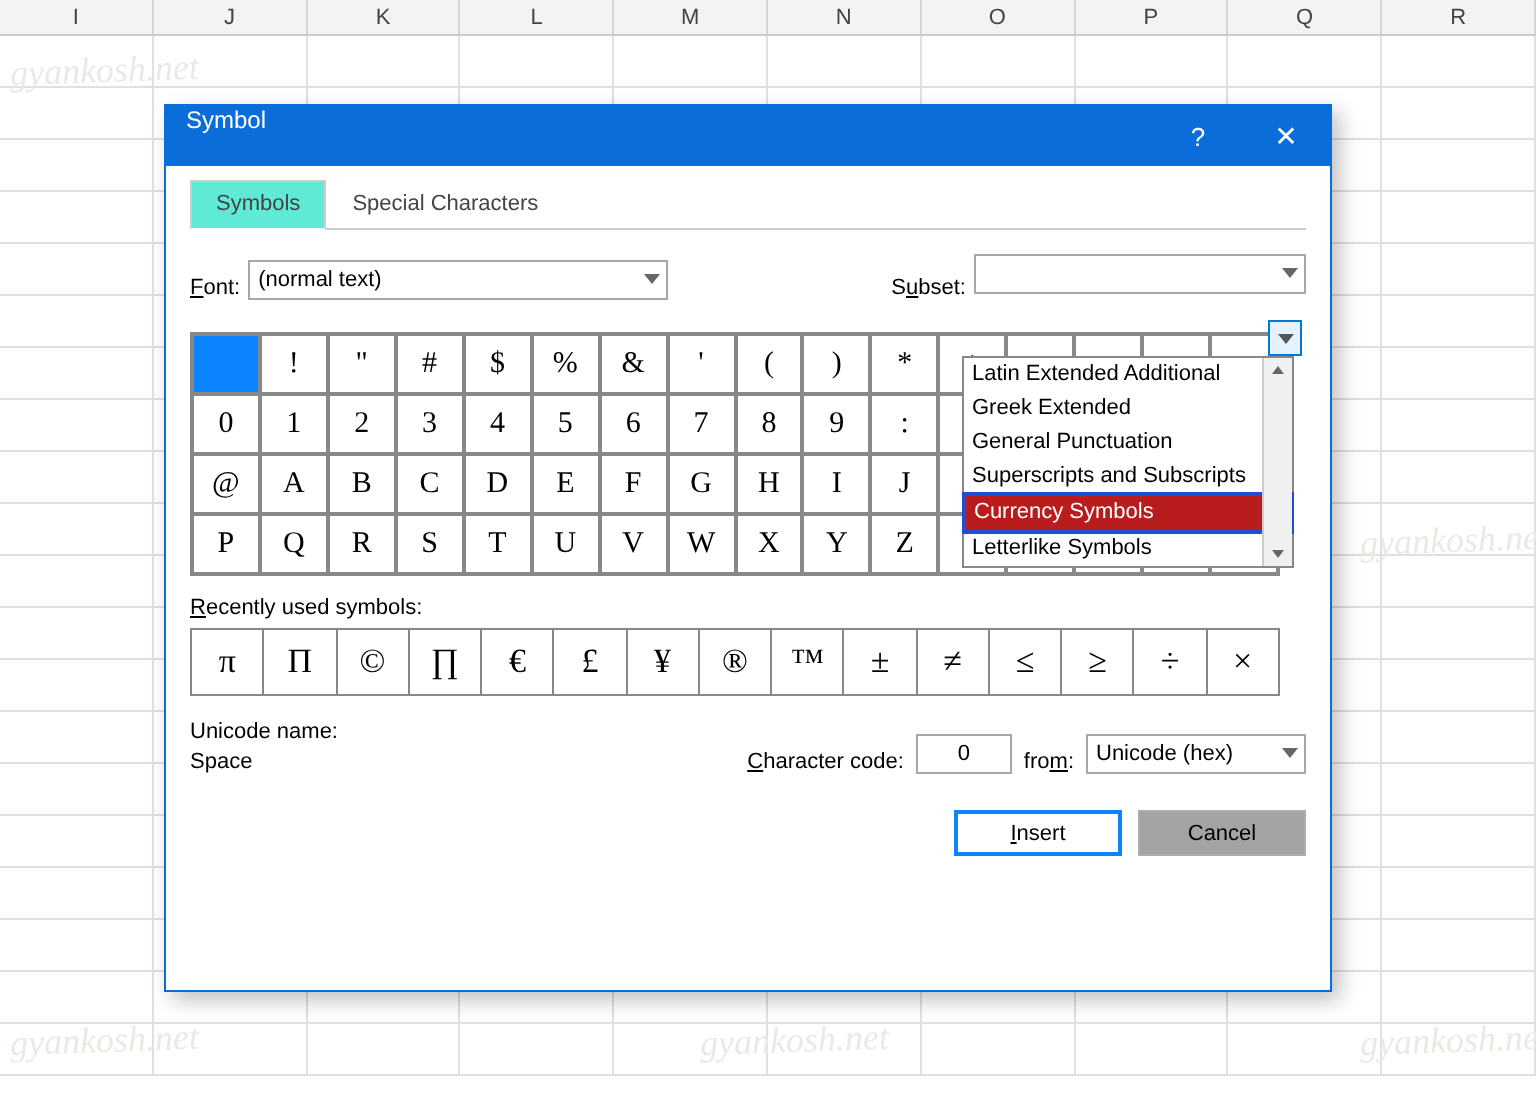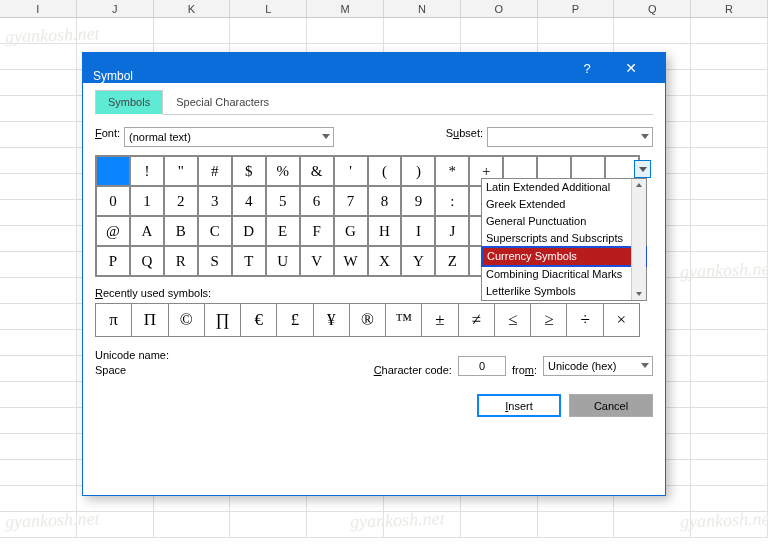--- a/index.html
+++ b/index.html
@@ -5,29 +5,29 @@
 *{box-sizing:border-box;margin:0;padding:0;font-family:"Segoe UI",Tahoma,sans-serif;font-size:11px}
 body{width:768px;height:553px;background:#fff;position:relative;overflow:hidden}
 .sheet{position:absolute;inset:0;background:#fff}
 .col-hdr{display:flex;height:18px;background:#f3f3f3;border-bottom:1px solid #ccc}
 .col-hdr div{flex:1;text-align:center;border-right:1px solid #d4d4d4;color:#444;line-height:18px;font-size:11px}
 .rows{height:535px}
 .rows .r{height:26px;border-bottom:1px solid #e0e0e0;display:flex}
 .rows .r .c{flex:1;border-right:1px solid #e0e0e0}
 .wm{position:absolute;color:#e8ebe4;font-style:italic;font-family:Georgia,serif;font-size:18px;pointer-events:none;transform:rotate(-2deg)}
 .dialog{position:absolute;left:82px;top:52px;width:584px;height:444px;background:#fff;border:1px solid #0a6dd9;box-shadow:4px 4px 10px rgba(0,0,0,.25)}
-.titlebar{height:30px;background:#0a6dd9;color:#fff;display:flex;align-items:flex-end;padding:0 12px 0 10px}
+.titlebar{height:30px;background:#0a6dd9;color:#fff;display:flex;align-items:flex-start;padding:0 0 0 10px}
 .titlebar .t{flex:1;font-size:12px}
 .titlebar .btn{width:44px;height:30px;display:flex;align-items:center;justify-content:center;color:#fff;font-size:13px}
 .titlebar .btn.close{font-size:14px}
 .body{padding:6px 12px 10px 12px}
 .tabs{display:flex;border-bottom:1px solid #ccc;margin-bottom:12px}
 .tab{padding:5px 12px 6px 12px;border:1px solid transparent;color:#444;position:relative;top:1px}
 .tab.active{border:1px solid #ccc;border-bottom:1px solid #fff;background:#5eead4}
-.row1{display:flex;align-items:flex-start;margin-bottom:6px}
+.row1{display:flex;align-items:flex-end;margin-bottom:16px}
 .row1 .lbl{margin-right:4px}
 .row1 .lbl u{text-decoration:underline}
 select,.sel{height:20px;border:1px solid #a7a7a7;background:#fff;padding:0 18px 0 4px;appearance:none;position:relative}
 .selwrap{position:relative;display:inline-block}
 .selwrap::after{content:"";position:absolute;right:4px;top:7px;width:0;height:0;border-left:4px solid transparent;border-right:4px solid transparent;border-top:5px solid #666}
 .grid{border:1px solid #888;display:grid;grid-template-columns:repeat(16,1fr);width:545px;margin-bottom:2px}
 .grid div{border:1px solid #888;height:30px;display:flex;align-items:center;justify-content:center;font-size:15px;background:#fff;font-family:"Times New Roman",serif}
 .grid div.sel{background:#0a84ff}
 .grid div.under{min-width:0}
 .dropdown{position:absolute;left:398px;top:125px;width:166px;background:#fff;border:1px solid #888;z-index:5}
@@ -442,17 +442,16 @@
   </div>
 
   <div class="subdd-arrow"></div>
 
   <div class="dropdown">
     <div class="opt">Latin Extended Additional</div>
     <div class="opt">Greek Extended</div>
     <div class="opt">General Punctuation</div>
     <div class="opt">Superscripts and Subscripts</div>
     <div class="opt hl">Currency Symbols</div>
-    <div class="opt">Combining Diacritical Marks</div>
     <div class="opt">Letterlike Symbols</div>
     <div class="sb"></div>
   </div>
 </div>
 
 </body></html>

